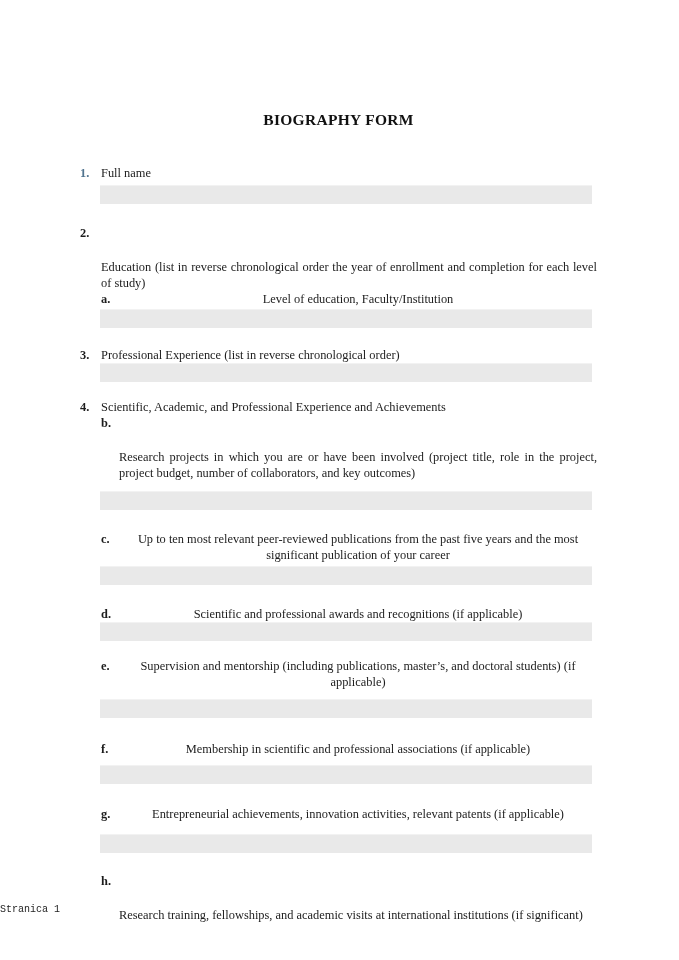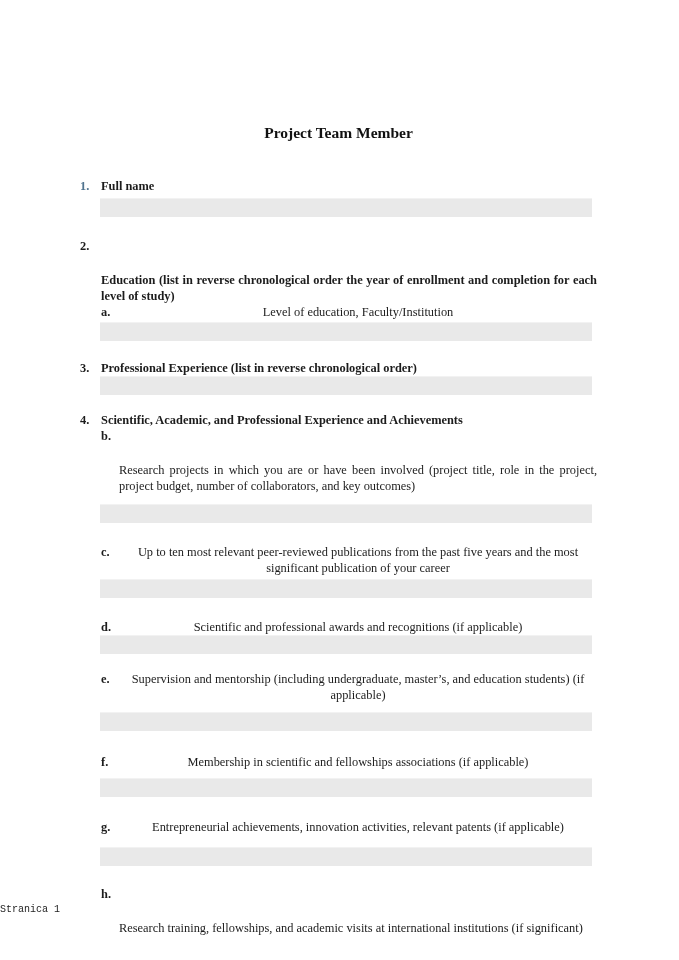--- a/index.html
+++ b/index.html
@@ -35,21 +35,21 @@
   }
   .row { display: flex; align-items: flex-start; }
   .num {
     width: 21px;
     flex-shrink: 0;
     font-weight: bold;
   }
   .num.blue { color: #51748f; }
   .item-label {
     flex: 1;
-    font-weight: bold;
+    font-weight: normal;
   }
   .sub-row { display: flex; align-items: flex-start; margin-left: 21px; }
   .letter {
     width: 18px;
     flex-shrink: 0;
     font-weight: bold;
   }
   .sub-label { flex: 1; text-align: center; }
   .just { text-align: justify; margin-top: 34px; }
   .field {
@@ -70,21 +70,21 @@
     line-height: 12px;
     color: #222222;
     font-family: Liberation Mono, monospace;
   }
 </style>
 </head>
 <body>
 
 <div class="page">
 
-  <h2 class="subtitle">Project Team Member</h2>
+  <h1 class="title">BIOGRAPHY FORM</h1>
 
   <div class="row" style="margin-top:36px">
     <span class="num blue">1.</span>
     <div class="item-label">Full name</div>
   </div>
   <div class="field" style="margin-top:4px"></div>
 
   <div class="row" style="margin-top:21px">
     <span class="num">2.</span>
     <div class="item-label just">Education (list in reverse chronological order the year of enrollment and completion for each level of study)</div>
@@ -119,27 +119,27 @@
   <div class="field" style="margin-top:3px"></div>
 
   <div class="sub-row" style="margin-top:21px">
     <span class="letter">d.</span>
     <div class="sub-label">Scientific and professional awards and recognitions (if applicable)</div>
   </div>
   <div class="field" style="margin-top:0"></div>
 
   <div class="sub-row" style="margin-top:17px">
     <span class="letter">e.</span>
-    <div class="sub-label">Supervision and mentorship (including undergraduate, master’s, and education students) (if applicable)</div>
+    <div class="sub-label">Supervision and mentorship (including publications, master’s, and doctoral students) (if applicable)</div>
   </div>
   <div class="field" style="margin-top:9px"></div>
 
   <div class="sub-row" style="margin-top:23px">
     <span class="letter">f.</span>
-    <div class="sub-label">Membership in scientific and fellowships associations (if applicable)</div>
+    <div class="sub-label">Membership in scientific and professional associations (if applicable)</div>
   </div>
   <div class="field" style="margin-top:8px"></div>
 
   <div class="sub-row" style="margin-top:22px">
     <span class="letter">g.</span>
     <div class="sub-label">Entrepreneurial achievements, innovation activities, relevant patents (if applicable)</div>
   </div>
   <div class="field" style="margin-top:12px"></div>
 
   <div class="sub-row" style="margin-top:20px">

